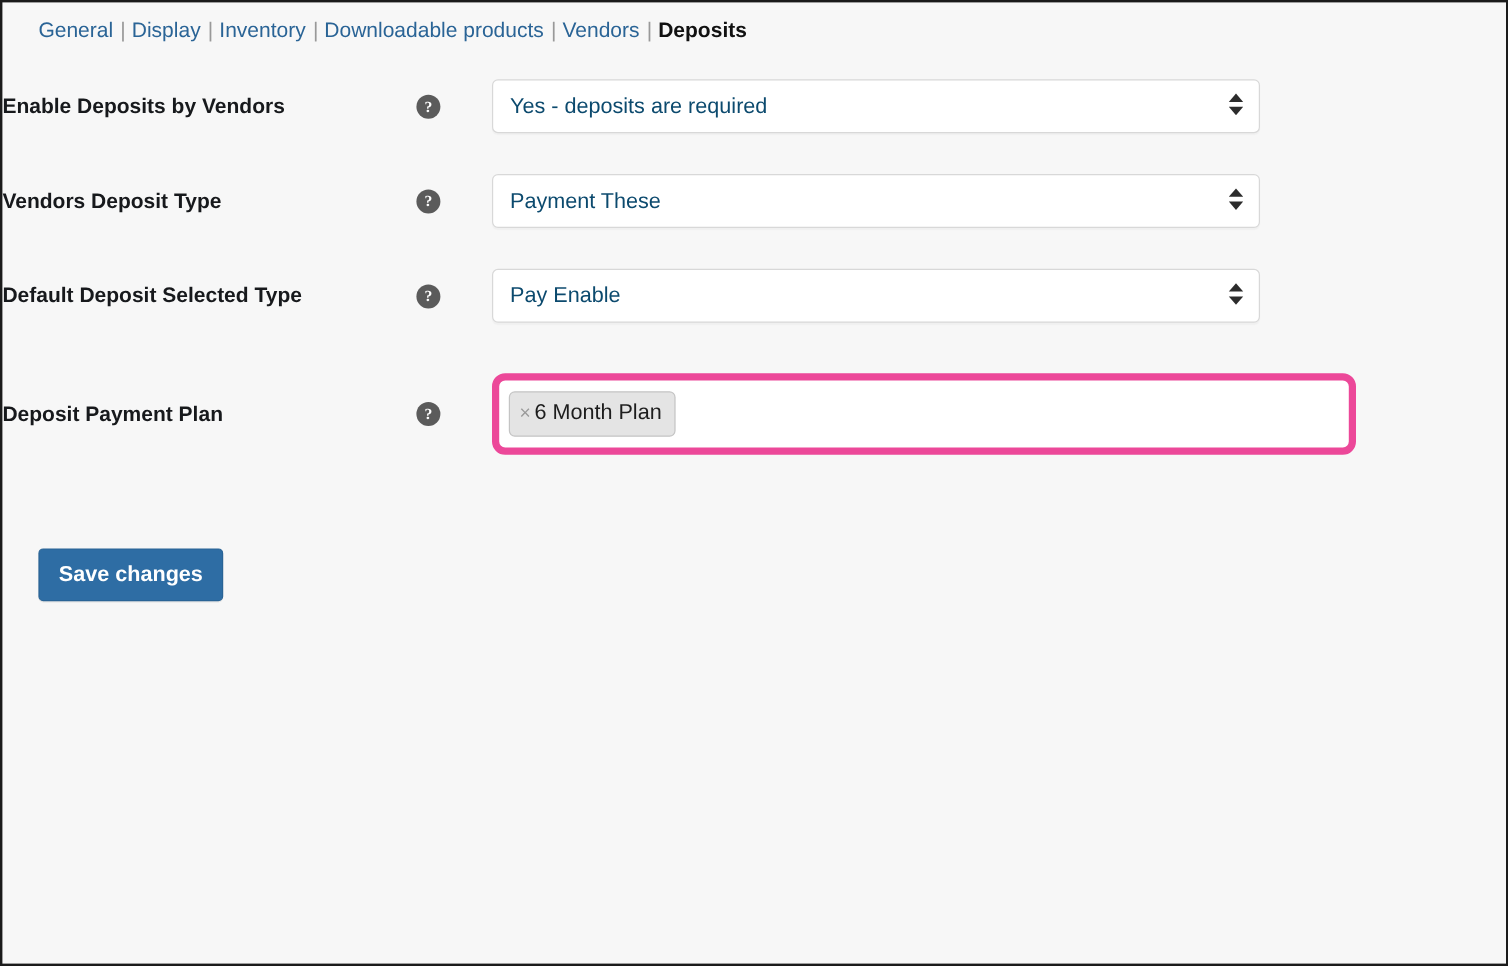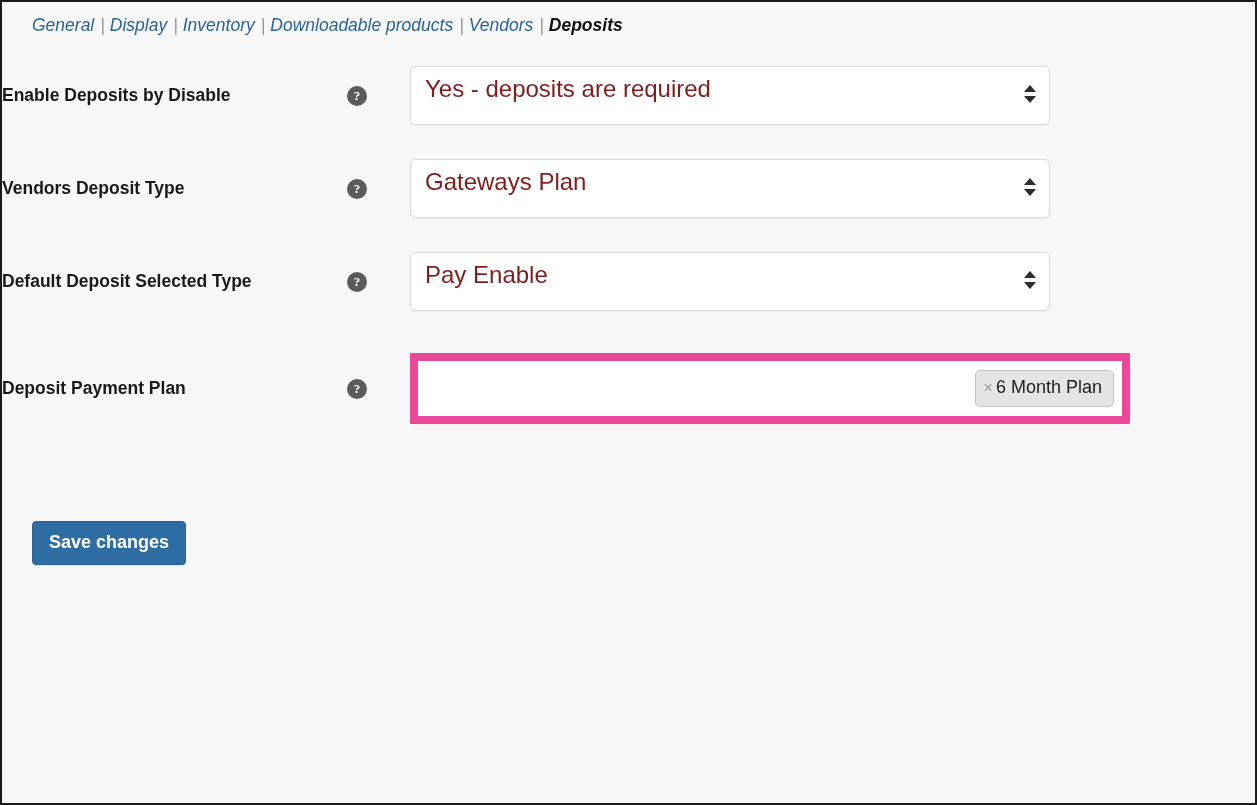--- a/index.html
+++ b/index.html
@@ -24,21 +24,20 @@
     position: relative;
     overflow: hidden;
   }
 
   
   .subnav {
     padding: 12px 0 0 30px;
     font-size: 17.5px;
     line-height: 22px;
     white-space: nowrap;
-    font-style: italic;
   }
   .subnav a {
     color: #2a6496;
     text-decoration: none;
   }
   .subnav .sep {
     color: #999999;
     padding: 0 5px 0 6px;
   }
   .subnav .current {
@@ -106,25 +105,25 @@
 
   
   .select-wrap {
     position: relative;
     display: block;
     width: 640px;
   }
   .sel {
     box-sizing: border-box;
     width: 640px;
-    height: 59px;
+    height: 45px;
     padding: 0 38px 0 14px;
-    font-size: 24px;
+    font-size: 18px;
     line-height: 43px;
-    color: #7f1d1d;
+    color: #0c4a6e;
     background: #ffffff;
     border: 1px solid #d8d8d8;
     border-radius: 5px;
     box-shadow: 0 1px 1px rgba(0,0,0,0.03);
     white-space: nowrap;
     overflow: hidden;
     text-overflow: ellipsis;
     cursor: pointer;
   }
   .sel-arrows {
@@ -156,23 +155,22 @@
     box-sizing: border-box;
     width: 720px;
     min-height: 55px;
     background: #ffffff;
     border: 1px solid #dedede;
     border-radius: 2px;
     padding: 9px 8px;
     cursor: text;
   }
   .s2.focused {
-    border: 8px solid #ec4899;
-    border-radius: 1px;
-    text-align: right;
+    border: 6px solid #ec4899;
+    border-radius: 11px;
   }
   .s2.empty {
     min-height: 50px;
   }
   .s2-chip {
     display: inline-block;
     background: #e4e4e4;
     border: 1px solid #c4c4c4;
     border-radius: 5px;
     padding: 4px 11px 6px 8px;
@@ -198,21 +196,20 @@
     border: 1px solid #2a6496;
     border-radius: 4px;
     color: #ffffff;
     font-family: "Liberation Sans", sans-serif;
     font-size: 18px;
     font-weight: bold;
     line-height: 22px;
     padding: 9px 16px 11px 16px;
     cursor: pointer;
     box-shadow: 0 1px 0 rgba(0,0,0,0.08);
-    margin-top: 19px;
   }
 
   .spacer-sm { height: 34px; }
   .spacer-md { height: 42px; }
 </style>
 </head>
 <body>
 
 <div class="screen">
 
@@ -223,21 +220,21 @@
 
   <table class="form-table">
     <colgroup>
       <col class="col-label">
         <col class="col-help">
         <col class="col-field">
     </colgroup>
     <tbody>
 
       <tr>
-        <th class="row-label">Enable Deposits by Disable</th>
+        <th class="row-label">Enable Deposits by Vendors</th>
         <td>
           <span class="help-tip">?</span>
         </td>
         <td>
           <div class="select-wrap">
             <div class="sel">Yes - deposits are required</div>
             <span class="sel-arrows">
                 <i class="up"></i>
                 <i class="down"></i>
               </span>
@@ -250,21 +247,21 @@
           </td>
         </tr>
 
       <tr>
         <th class="row-label">Vendors Deposit Type</th>
         <td>
           <span class="help-tip">?</span>
         </td>
         <td>
           <div class="select-wrap">
-            <div class="sel">Gateways Plan</div>
+            <div class="sel">Payment These</div>
             <span class="sel-arrows">
                 <i class="up"></i>
                 <i class="down"></i>
               </span>
           </div>
         </td>
       </tr>
       <tr>
           <td colspan="3">
             <div class="spacer-sm"></div>

